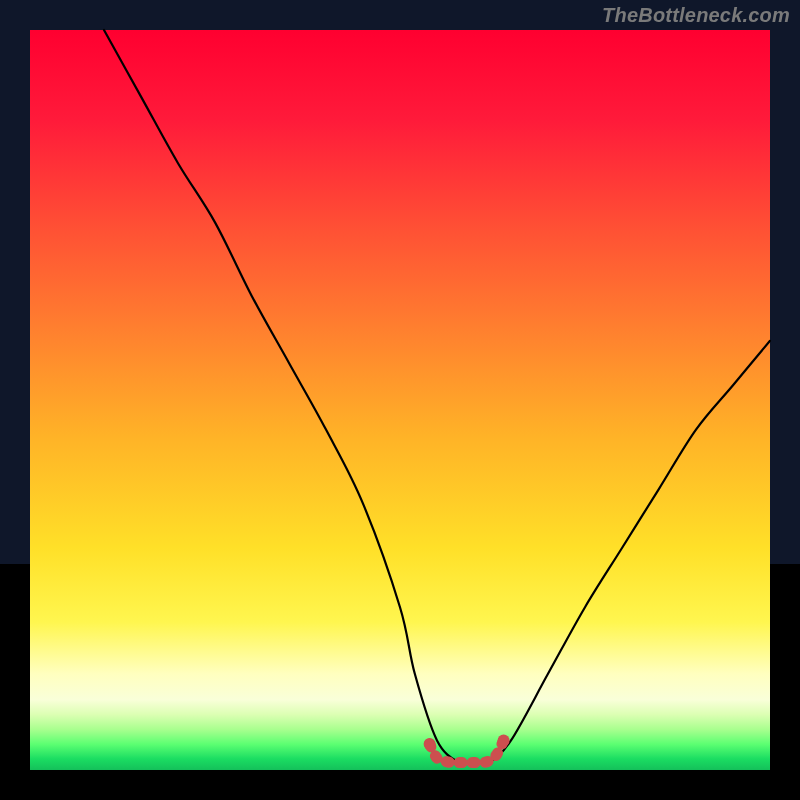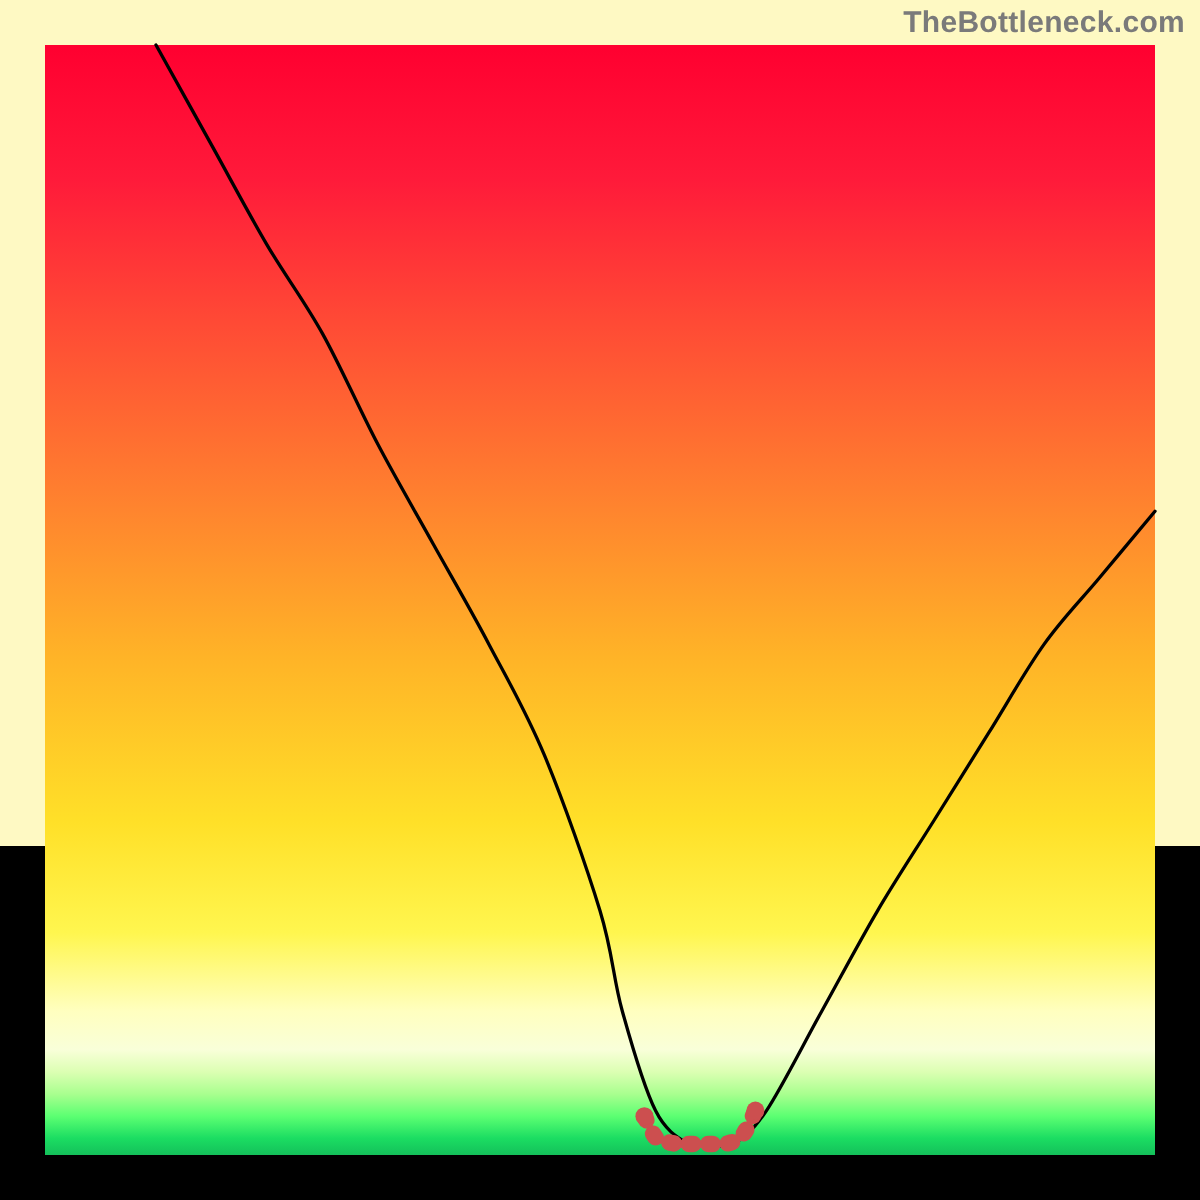--- a/index.html
+++ b/index.html
@@ -8,21 +8,22 @@
     width: 800px;
     height: 800px;
     background: #000;
     overflow: hidden;
     font-family: Arial, Helvetica, sans-serif;
   }
   .frame {
     position: relative;
     width: 800px;
     height: 564px;
-    background: #fef9c3;
+    background: #0f172a;
+    font-style: italic;
   }
   .watermark {
     position: absolute;
     top: 4px;
     right: 10px;
     color: #7a7a7a;
     font-size: 20px;
     font-weight: 600;
     letter-spacing: 0.2px;
     z-index: 10;

